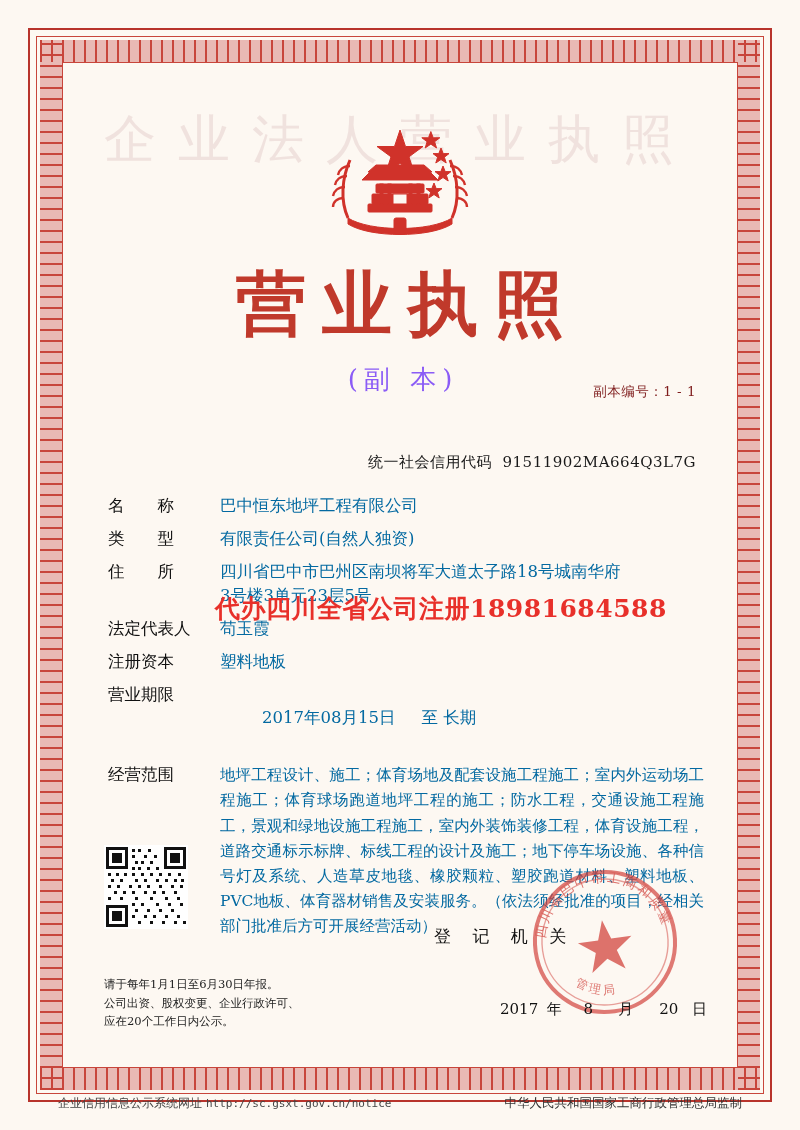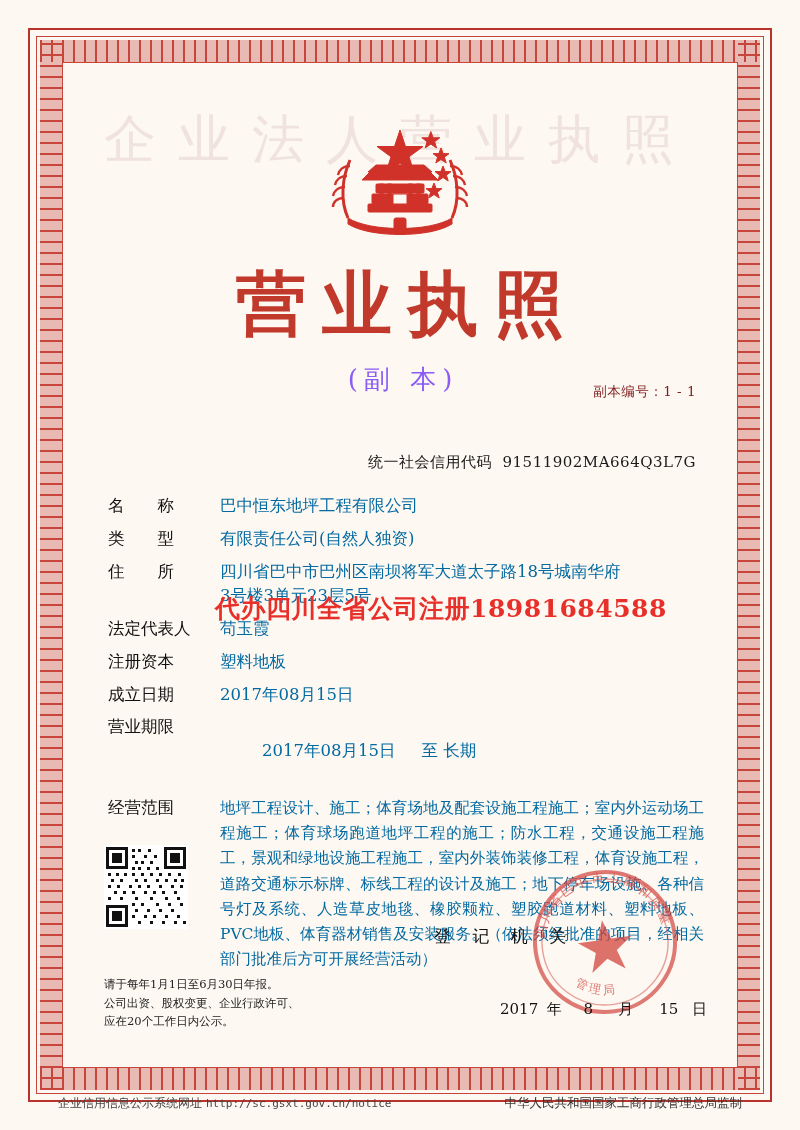--- a/index.html
+++ b/index.html
@@ -341,24 +341,20 @@
     <div class="row">
       <div class="label">法定代表人</div>
       <div class="value">苟玉霞</div>
     </div>
 
     <div class="row">
       <div class="label">注册资本</div>
       <div class="value">塑料地板</div>
     </div>
 
-    <div class="row">
-      <div class="label">成立日期</div>
-      <div class="value">2017年08月15日</div>
-    </div>
 
     <div class="row">
       <div class="label">营业期限</div>
       <div class="value">
         <span>2017年08月15日</span><span class="term-gap">至 长期</span>
       </div>
     </div>
 
     <div class="row scope">
       <div class="label">经营范围</div>
@@ -482,21 +478,21 @@
         </text>
       </g>
     </svg>
   </div>
 
   <div class="date-line">
     <span class="date-y">2017</span>
     <span class="date-cy">年</span>
     <span class="date-m">8</span>
     <span class="date-cm">月</span>
-    <span class="date-d">15</span>
+    <span class="date-d">20</span>
     <span>日</span>
   </div>
 
   <div class="bottom-left">
     <span>企业信用信息公示系统网址</span><span class="url">http://sc.gsxt.gov.cn/notice</span>
   </div>
 
   <div class="bottom-right">中华人民共和国国家工商行政管理总局监制</div>
 
 </div>

